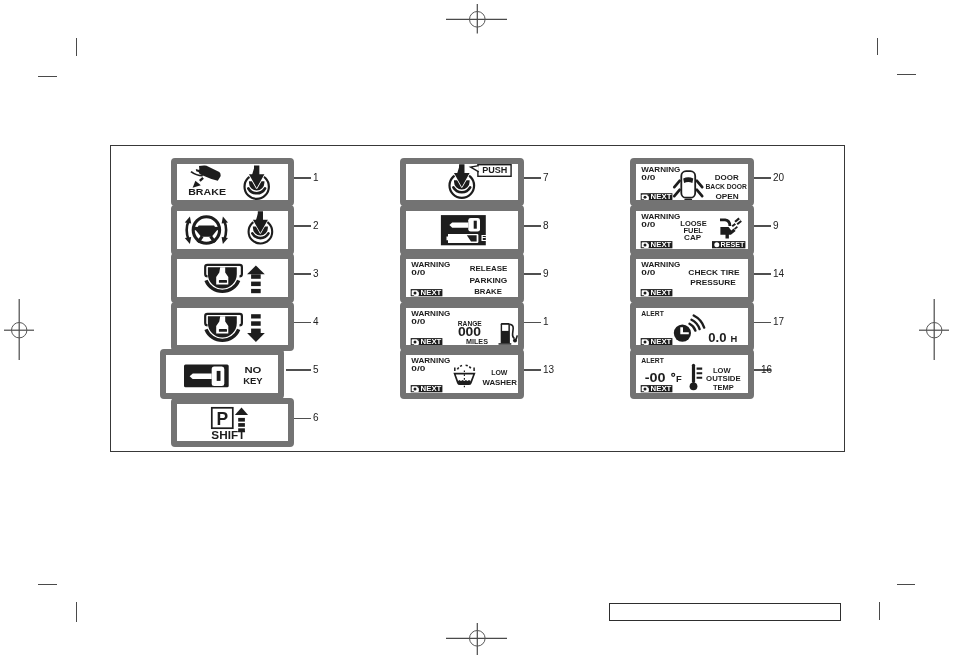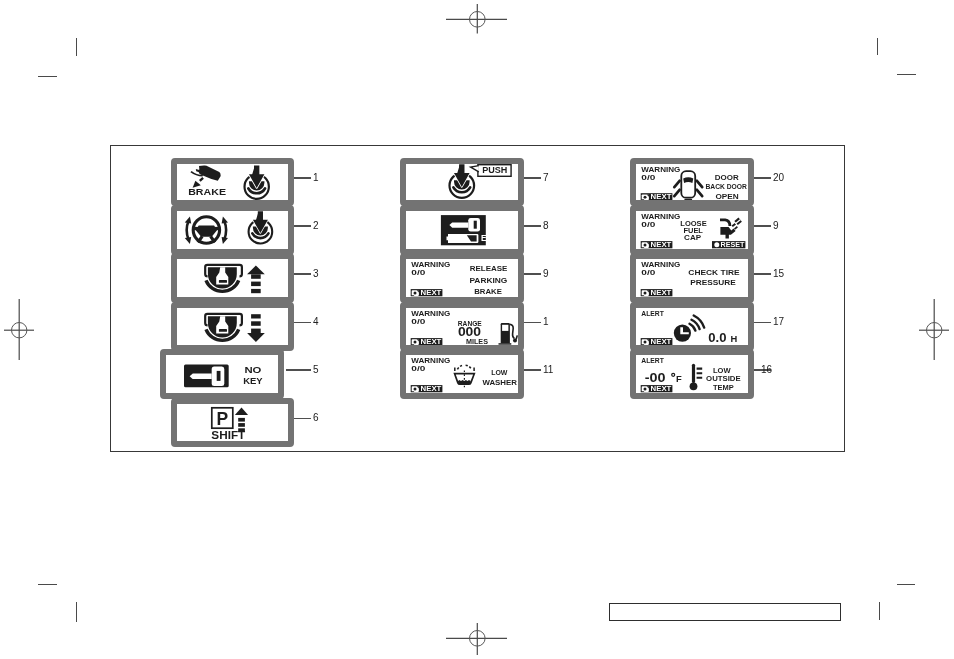--- a/index.html
+++ b/index.html
@@ -86,27 +86,27 @@
 <div class="num" style="left:313px;top:412px">6</div>
 <div class="lead" style="left:516px;top:177.4px;width:25px"></div>
 <div class="num" style="left:543px;top:172px">7</div>
 <div class="lead" style="left:516px;top:225.3px;width:25px"></div>
 <div class="num" style="left:543px;top:220px">8</div>
 <div class="lead" style="left:516px;top:273.3px;width:25px"></div>
 <div class="num" style="left:543px;top:268px">9</div>
 <div class="lead" style="left:516px;top:321.5px;width:25px"></div>
 <div class="num" style="left:543px;top:316px">1</div>
 <div class="lead" style="left:516px;top:369.4px;width:25px"></div>
-<div class="num" style="left:543px;top:364px">11</div>
+<div class="num" style="left:543px;top:364px">13</div>
 <div class="lead" style="left:746px;top:177.4px;width:25px"></div>
 <div class="num" style="left:773px;top:172px">20</div>
 <div class="lead" style="left:746px;top:225.3px;width:25px"></div>
 <div class="num" style="left:773px;top:220px">9</div>
 <div class="lead" style="left:746px;top:273.3px;width:25px"></div>
-<div class="num" style="left:773px;top:268px">15</div>
+<div class="num" style="left:773px;top:268px">14</div>
 <div class="lead" style="left:746px;top:321.5px;width:25px"></div>
 <div class="num" style="left:773px;top:316px">17</div>
 <div class="lead" style="left:746px;top:369.4px;width:25px"></div>
 <div class="num" style="left:761px;top:364px">16</div>
 
 <div class="ibox" style="left:170.5px;top:157.6px;width:111.6px;height:36.4px">
 <svg width="111.6" height="36.4" viewBox="0 0 111.6 36.4">
 
   <g fill="#1d1d1d">
     <path d="M22.0 2.1 L26.9 1.6 Q29.5 1.4 31.0 2.4 L42.3 8.0 Q43.8 9.2 43.7 12.1 L40.8 16.7 L34.4 14.9 L25.2 11.2 L22.6 10.1 L21.7 8.0 L22.3 5.0 Z"></path>

